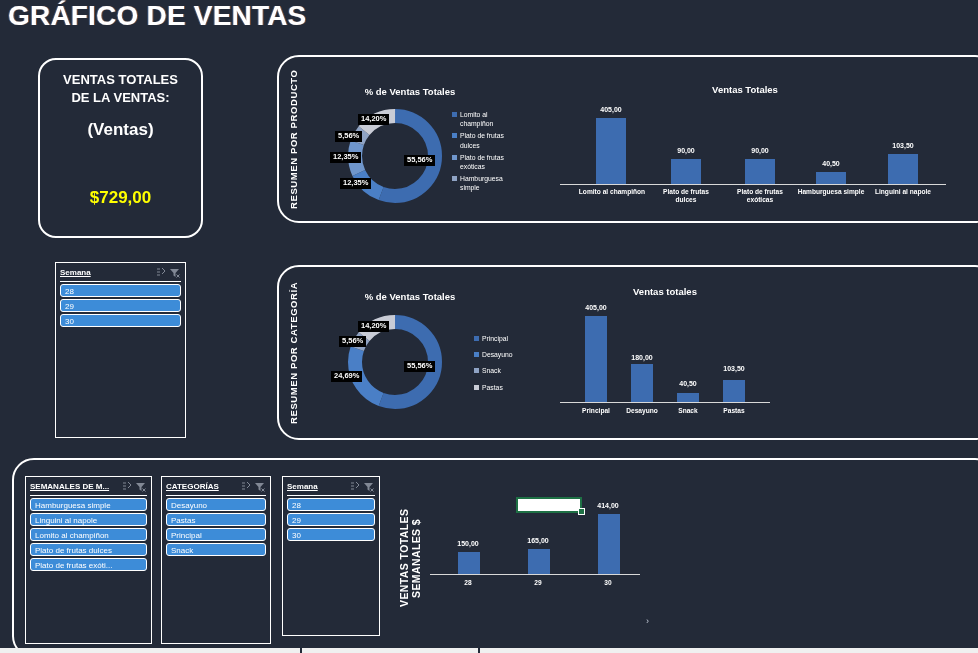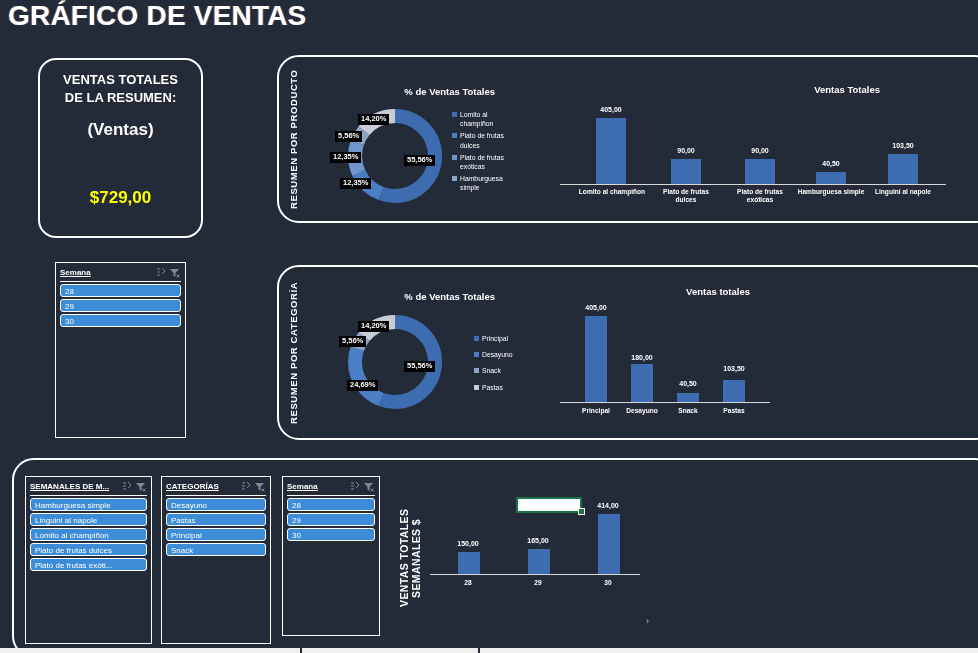--- a/index.html
+++ b/index.html
@@ -50,21 +50,21 @@
   }
   #vlabel-producto{left:288px;top:68px;height:142px;}
   #vlabel-categoria{left:288px;top:280px;height:146px;}
   #vlabel-semanal{
     position:absolute;left:398px;top:478px;height:160px;
     writing-mode:vertical-rl;transform:rotate(180deg);
     font-size:10.5px;font-weight:bold;letter-spacing:.4px;text-align:center;
   }
 
   
-  .chart-title{position:absolute;width:100%;text-align:right;font-size:9.5px;font-weight:bold;}
+  .chart-title{position:absolute;width:100%;text-align:center;font-size:9.5px;font-weight:bold;}
   .donut-wrap{position:absolute;}
   .donut-svg{display:block;}
   .dlabel{
     position:absolute;background:#000000;color:#ffffff;
     font-size:7.5px;font-weight:bold;padding:1px 3px;white-space:nowrap;
     line-height:1.15;
   }
   .legend{position:absolute;}
   .legend-row{display:flex;align-items:flex-start;margin-bottom:3px;}
   .legend-sw{width:5px;height:5px;margin-top:2px;margin-right:3px;flex:0 0 auto;}
@@ -112,21 +112,21 @@
 </style>
 </head>
 <body>
 
 <div class="stage">
 
   <div id="dash-title">GRÁFICO DE VENTAS</div>
 
   <div class="panel" id="kpi-card">
     <div class="kpi-line" id="kpi-l1">VENTAS TOTALES</div>
-    <div class="kpi-line" id="kpi-l2">DE LA RESUMEN:</div>
+    <div class="kpi-line" id="kpi-l2">DE LA VENTAS:</div>
     <div class="kpi-line" id="kpi-val-all">(Ventas)</div>
     <div class="kpi-line" id="kpi-amount">$729,00</div>
   </div>
 
   <div class="slicer" id="slicer-semana-left" style="left:55px;top:262px;width:131px;height:176px;">
     <div class="slicer-head">
       <span class="slicer-title">Semana</span>
       <svg class="sl-icon" viewBox="0 0 12 11">
         <path d="M2 2h3M2 5h3M2 8h3M7 1l3 3-3 3" stroke="#cfd6e2" stroke-width="1" fill="none"></path>
       </svg>
@@ -217,21 +217,21 @@
     <svg class="donut-svg" width="104" height="104" viewBox="0 0 104 104">
       <g transform="translate(52,52) rotate(-90)">
         <circle r="40" fill="none" stroke="#3d6cb0" stroke-width="14" stroke-dasharray="139.64 111.69" stroke-dashoffset="0"></circle>
         <circle r="40" fill="none" stroke="#4a7fc6" stroke-width="14" stroke-dasharray="62.05 189.28" stroke-dashoffset="-139.64"></circle>
         <circle r="40" fill="none" stroke="#8fa3c4" stroke-width="14" stroke-dasharray="13.97 237.36" stroke-dashoffset="-201.69"></circle>
         <circle r="40" fill="none" stroke="#c9ccd6" stroke-width="14" stroke-dasharray="35.69 215.64" stroke-dashoffset="-215.66"></circle>
       </g>
     </svg>
   </div>
   <div class="dlabel" style="left:404px;top:361px;">55,56%</div>
-  <div class="dlabel" style="left:331px;top:380px;margin-left:16px;">24,69%</div>
+  <div class="dlabel" style="left:331px;top:371px;">24,69%</div>
   <div class="dlabel" style="left:339px;top:336px;">5,56%</div>
   <div class="dlabel" style="left:358px;top:321px;">14,20%</div>
 
   <div class="legend" style="left:474px;top:334px;width:60px;">
     <div class="legend-row" style="margin-bottom:7px;">
       <span class="legend-sw" style="background:#3d6cb0;"></span>
       <span class="legend-txt">Principal</span>
     </div>
     <div class="legend-row" style="margin-bottom:7px;">
       <span class="legend-sw" style="background:#4a7fc6;"></span>

